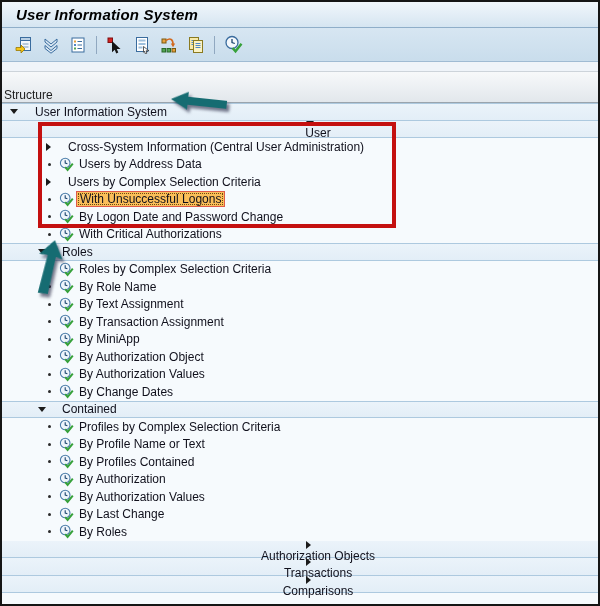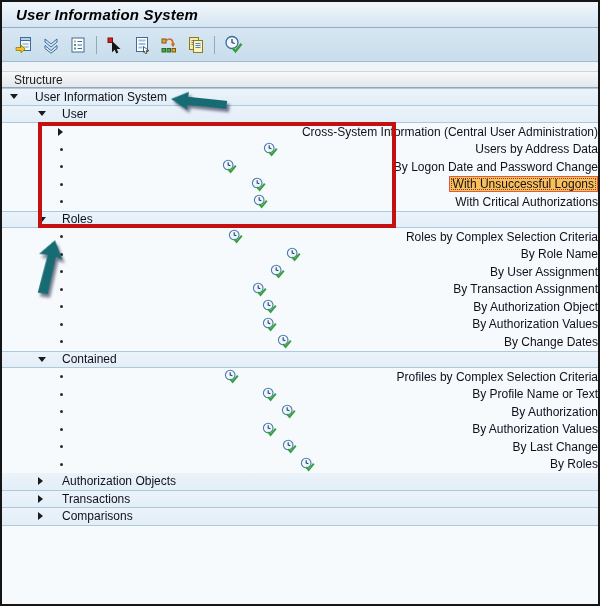--- a/index.html
+++ b/index.html
@@ -22,37 +22,37 @@
     border-bottom:1px solid #9FBBD3;
   }
   .tbtn{
     width:24px;height:24px;border:none;background:transparent;padding:2px;
     display:flex;align-items:center;justify-content:center;cursor:pointer;margin-right:3px;
   }
   .tsep{width:1px;height:18px;background:#90A8C0;margin:0 6px 0 3px;}
   
   .gap{height:9px;background:#EFF4F9;}
   .structure-header{
-    height:17px;display:flex;align-items:center;padding-left:12px;
+    height:32px;display:flex;align-items:flex-end;padding-left:2px;
     background:linear-gradient(180deg,#F7F9FA 0%,#E2E7EC 100%);
     border-top:1px solid #CDD4DA;border-bottom:1px solid #9AA4AD;
   }
   .structure-header span{font-size:12px;color:#1d1d1d;}
   
   .tree{height:516px;background:#F6FAFD;overflow:hidden;position:relative;}
   .row{height:17.5px;display:flex;align-items:center;font-size:12px;color:#10101c;cursor:default;}
   .row.white{background:#F6FAFD;}
   .row.blue{
     background:linear-gradient(180deg,#EBF3FA 0%,var(--row-blue,#E3EEF7) 100%);
     border-top:1px solid #ADC9DF;border-bottom:1px solid #ADC9DF;
   }
-  .row.blue.no-top{border-top:none;}
+  .row.blue.no-top{border-top:none;flex-direction:column;}
   .d0{padding-left:8px;}  .d0 .marker{width:25px;}
   .d1{padding-left:36px;} .d1 .marker{width:24px;}
-  .d2{padding-left:56px;justify-content:space-between;} .d2 .marker{width:22px;} .d2 .marker.leaf{width:13px;}
+  .d2{padding-left:44px;} .d2 .marker{width:22px;} .d2 .marker.leaf{width:13px;}
   .marker{display:inline-flex;align-items:center;justify-content:flex-start;flex:none;}
   .tri-down{width:0;height:0;border-left:4px solid transparent;border-right:4px solid transparent;border-top:5px solid #1b1b1b;}
   .tri-right{width:0;height:0;border-top:4px solid transparent;border-bottom:4px solid transparent;border-left:5px solid #1b1b1b;}
   .leaf-dot{width:3px;height:3px;border-radius:50%;background:#2a2a2a;margin-left:2px;}
   .exec-icon{flex:none;margin-right:5px;}
   .label{white-space:nowrap;line-height:14px;}
   .label.highlight{
     background:var(--highlight-bg,#FBBE59);
     border:1px solid var(--highlight-border,#DE5B49);
     outline:1px dotted #6B4A10;outline-offset:-3px;
@@ -183,50 +183,56 @@
           <span class="leaf-dot"></span>
         </span>
         <svg class="exec-icon" width="15" height="15" viewBox="0 0 15 15">
     <circle cx="6.2" cy="6" r="4.8" fill="#EFF5FB" stroke="#4A7CA8" stroke-width="1.1"></circle>
     <path d="M6.2 3.2 L6.2 6 L8.4 6.8" fill="none" stroke="#1C4670" stroke-width="1.1"></path>
     <path d="M6.2 10.2 L8.6 13 L13.8 6.6" fill="none" stroke="#36A13A" stroke-width="2"></path>
   </svg>
         <span class="label">Users by Address Data</span>
       </div>
       <div class="row white d2">
+        <span class="marker">
+          <span class="tri-right"></span>
+        </span>
+        <span class="label">Users by Complex Selection Criteria</span>
+      </div>
+      <div class="row white d2">
+        <span class="marker leaf">
+          <span class="leaf-dot"></span>
+        </span>
+        <svg class="exec-icon" width="15" height="15" viewBox="0 0 15 15">
+    <circle cx="6.2" cy="6" r="4.8" fill="#EFF5FB" stroke="#4A7CA8" stroke-width="1.1"></circle>
+    <path d="M6.2 3.2 L6.2 6 L8.4 6.8" fill="none" stroke="#1C4670" stroke-width="1.1"></path>
+    <path d="M6.2 10.2 L8.6 13 L13.8 6.6" fill="none" stroke="#36A13A" stroke-width="2"></path>
+  </svg>
+        <span class="label highlight">With Unsuccessful Logons</span>
+      </div>
+      <div class="row white d2">
         <span class="marker leaf">
           <span class="leaf-dot"></span>
         </span>
         <svg class="exec-icon" width="15" height="15" viewBox="0 0 15 15">
     <circle cx="6.2" cy="6" r="4.8" fill="#EFF5FB" stroke="#4A7CA8" stroke-width="1.1"></circle>
     <path d="M6.2 3.2 L6.2 6 L8.4 6.8" fill="none" stroke="#1C4670" stroke-width="1.1"></path>
     <path d="M6.2 10.2 L8.6 13 L13.8 6.6" fill="none" stroke="#36A13A" stroke-width="2"></path>
   </svg>
         <span class="label">By Logon Date and Password Change</span>
       </div>
       <div class="row white d2">
         <span class="marker leaf">
           <span class="leaf-dot"></span>
         </span>
         <svg class="exec-icon" width="15" height="15" viewBox="0 0 15 15">
     <circle cx="6.2" cy="6" r="4.8" fill="#EFF5FB" stroke="#4A7CA8" stroke-width="1.1"></circle>
     <path d="M6.2 3.2 L6.2 6 L8.4 6.8" fill="none" stroke="#1C4670" stroke-width="1.1"></path>
     <path d="M6.2 10.2 L8.6 13 L13.8 6.6" fill="none" stroke="#36A13A" stroke-width="2"></path>
   </svg>
-        <span class="label highlight">With Unsuccessful Logons</span>
-      </div>
-      <div class="row white d2">
-        <span class="marker leaf">
-          <span class="leaf-dot"></span>
-        </span>
-        <svg class="exec-icon" width="15" height="15" viewBox="0 0 15 15">
-    <circle cx="6.2" cy="6" r="4.8" fill="#EFF5FB" stroke="#4A7CA8" stroke-width="1.1"></circle>
-    <path d="M6.2 3.2 L6.2 6 L8.4 6.8" fill="none" stroke="#1C4670" stroke-width="1.1"></path>
-    <path d="M6.2 10.2 L8.6 13 L13.8 6.6" fill="none" stroke="#36A13A" stroke-width="2"></path>
-  </svg>
         <span class="label">With Critical Authorizations</span>
       </div>
       <div class="row blue d1">
         <span class="marker">
           <span class="tri-down"></span>
         </span>
         <span class="label">Roles</span>
       </div>
       <div class="row white d2">
         <span class="marker leaf">
@@ -252,21 +258,21 @@
       </div>
       <div class="row white d2">
         <span class="marker leaf">
           <span class="leaf-dot"></span>
         </span>
         <svg class="exec-icon" width="15" height="15" viewBox="0 0 15 15">
     <circle cx="6.2" cy="6" r="4.8" fill="#EFF5FB" stroke="#4A7CA8" stroke-width="1.1"></circle>
     <path d="M6.2 3.2 L6.2 6 L8.4 6.8" fill="none" stroke="#1C4670" stroke-width="1.1"></path>
     <path d="M6.2 10.2 L8.6 13 L13.8 6.6" fill="none" stroke="#36A13A" stroke-width="2"></path>
   </svg>
-        <span class="label">By User Assignment</span>
+        <span class="label">By Text Assignment</span>
       </div>
       <div class="row white d2">
         <span class="marker leaf">
           <span class="leaf-dot"></span>
         </span>
         <svg class="exec-icon" width="15" height="15" viewBox="0 0 15 15">
     <circle cx="6.2" cy="6" r="4.8" fill="#EFF5FB" stroke="#4A7CA8" stroke-width="1.1"></circle>
     <path d="M6.2 3.2 L6.2 6 L8.4 6.8" fill="none" stroke="#1C4670" stroke-width="1.1"></path>
     <path d="M6.2 10.2 L8.6 13 L13.8 6.6" fill="none" stroke="#36A13A" stroke-width="2"></path>
   </svg>
@@ -274,20 +280,31 @@
       </div>
       <div class="row white d2">
         <span class="marker leaf">
           <span class="leaf-dot"></span>
         </span>
         <svg class="exec-icon" width="15" height="15" viewBox="0 0 15 15">
     <circle cx="6.2" cy="6" r="4.8" fill="#EFF5FB" stroke="#4A7CA8" stroke-width="1.1"></circle>
     <path d="M6.2 3.2 L6.2 6 L8.4 6.8" fill="none" stroke="#1C4670" stroke-width="1.1"></path>
     <path d="M6.2 10.2 L8.6 13 L13.8 6.6" fill="none" stroke="#36A13A" stroke-width="2"></path>
   </svg>
+        <span class="label">By MiniApp</span>
+      </div>
+      <div class="row white d2">
+        <span class="marker leaf">
+          <span class="leaf-dot"></span>
+        </span>
+        <svg class="exec-icon" width="15" height="15" viewBox="0 0 15 15">
+    <circle cx="6.2" cy="6" r="4.8" fill="#EFF5FB" stroke="#4A7CA8" stroke-width="1.1"></circle>
+    <path d="M6.2 3.2 L6.2 6 L8.4 6.8" fill="none" stroke="#1C4670" stroke-width="1.1"></path>
+    <path d="M6.2 10.2 L8.6 13 L13.8 6.6" fill="none" stroke="#36A13A" stroke-width="2"></path>
+  </svg>
         <span class="label">By Authorization Object</span>
       </div>
       <div class="row white d2">
         <span class="marker leaf">
           <span class="leaf-dot"></span>
         </span>
         <svg class="exec-icon" width="15" height="15" viewBox="0 0 15 15">
     <circle cx="6.2" cy="6" r="4.8" fill="#EFF5FB" stroke="#4A7CA8" stroke-width="1.1"></circle>
     <path d="M6.2 3.2 L6.2 6 L8.4 6.8" fill="none" stroke="#1C4670" stroke-width="1.1"></path>
     <path d="M6.2 10.2 L8.6 13 L13.8 6.6" fill="none" stroke="#36A13A" stroke-width="2"></path>
@@ -325,20 +342,31 @@
       <div class="row white d2">
         <span class="marker leaf">
           <span class="leaf-dot"></span>
         </span>
         <svg class="exec-icon" width="15" height="15" viewBox="0 0 15 15">
     <circle cx="6.2" cy="6" r="4.8" fill="#EFF5FB" stroke="#4A7CA8" stroke-width="1.1"></circle>
     <path d="M6.2 3.2 L6.2 6 L8.4 6.8" fill="none" stroke="#1C4670" stroke-width="1.1"></path>
     <path d="M6.2 10.2 L8.6 13 L13.8 6.6" fill="none" stroke="#36A13A" stroke-width="2"></path>
   </svg>
         <span class="label">By Profile Name or Text</span>
+      </div>
+      <div class="row white d2">
+        <span class="marker leaf">
+          <span class="leaf-dot"></span>
+        </span>
+        <svg class="exec-icon" width="15" height="15" viewBox="0 0 15 15">
+    <circle cx="6.2" cy="6" r="4.8" fill="#EFF5FB" stroke="#4A7CA8" stroke-width="1.1"></circle>
+    <path d="M6.2 3.2 L6.2 6 L8.4 6.8" fill="none" stroke="#1C4670" stroke-width="1.1"></path>
+    <path d="M6.2 10.2 L8.6 13 L13.8 6.6" fill="none" stroke="#36A13A" stroke-width="2"></path>
+  </svg>
+        <span class="label">By Profiles Contained</span>
       </div>
       <div class="row white d2">
         <span class="marker leaf">
           <span class="leaf-dot"></span>
         </span>
         <svg class="exec-icon" width="15" height="15" viewBox="0 0 15 15">
     <circle cx="6.2" cy="6" r="4.8" fill="#EFF5FB" stroke="#4A7CA8" stroke-width="1.1"></circle>
     <path d="M6.2 3.2 L6.2 6 L8.4 6.8" fill="none" stroke="#1C4670" stroke-width="1.1"></path>
     <path d="M6.2 10.2 L8.6 13 L13.8 6.6" fill="none" stroke="#36A13A" stroke-width="2"></path>
   </svg>

